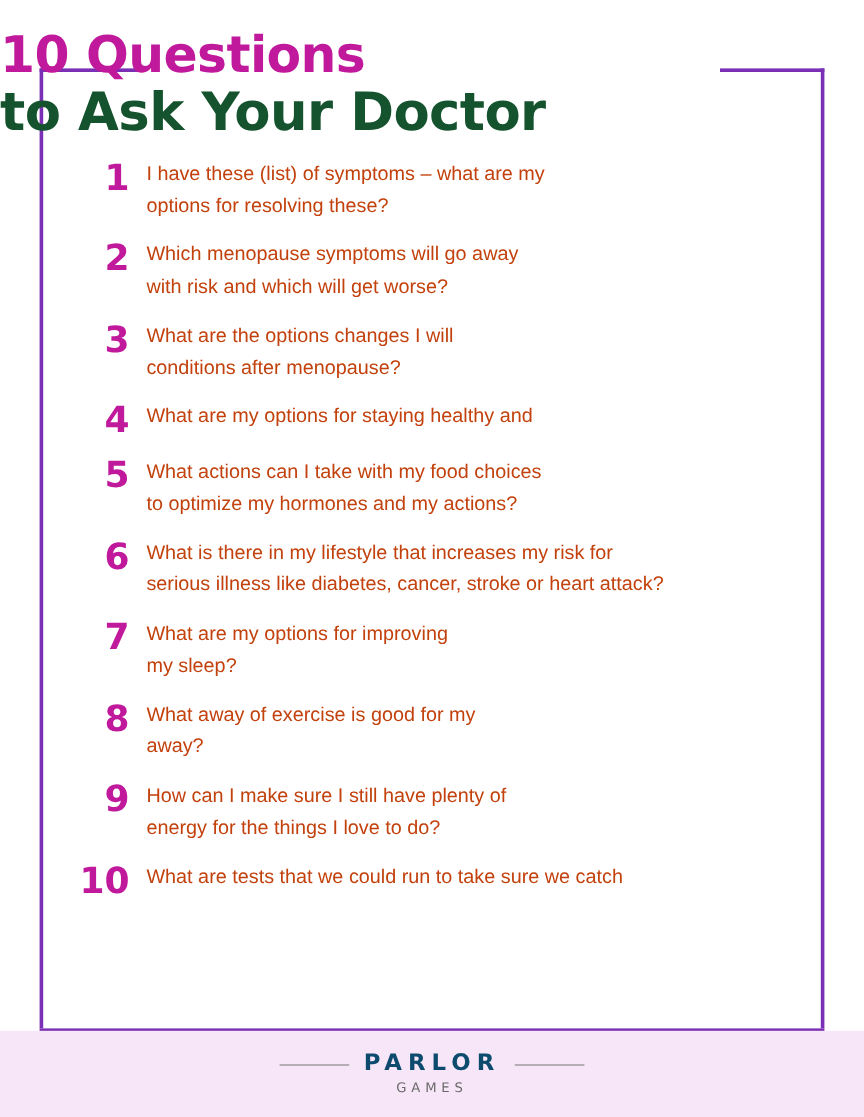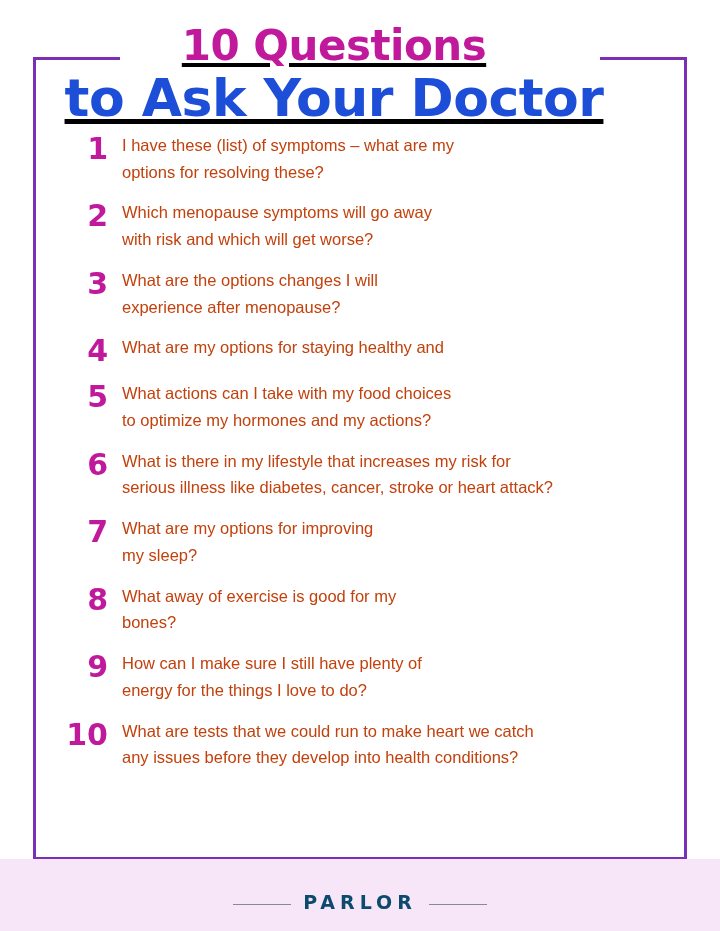--- a/index.html
+++ b/index.html
@@ -54,37 +54,35 @@
     top: 857px;
     right: 33px;
     height: 3px;
   }
 
   .title-block {
     position: absolute;
     top: 22px;
     left: 0;
     width: 668px;
-    text-align: center;
     z-index: 3;
     background: transparent;
-    text-decoration: underline;
   }
   .title-line-1 {
     font-size: 42px;
     font-weight: bold;
     color: #c0199b;
     letter-spacing: -0.5px;
     line-height: 1.12;
     font-family: "DejaVu Sans", sans-serif;
   }
   .title-line-2 {
-    font-size: 52px;
-    font-weight: bold;
-    color: #1d4ed8;
+    font-size: 44px;
+    font-weight: bold;
+    color: #14532d;
     letter-spacing: -0.5px;
     line-height: 1.12;
     font-family: "DejaVu Sans", sans-serif;
   }
   .title-mask {
     position: absolute;
     top: 14px;
     left: 120px;
     width: 480px;
     height: 100px;
@@ -201,21 +199,21 @@
       <div class="q-text">
         <span class="l1">Which menopause symptoms will go away</span>
         <span class="l2">with risk and which will get worse?</span>
       </div>
     </div>
 
     <div class="q-row">
       <div class="q-num">3</div>
       <div class="q-text">
         <span class="l1">What are the options changes I will</span>
-        <span class="l2">experience after menopause?</span>
+        <span class="l2">conditions after menopause?</span>
       </div>
     </div>
 
     <div class="q-row">
       <div class="q-num">4</div>
       <div class="q-text">
         <span class="l1">What are my options for staying healthy and</span>
       </div>
     </div>
 
@@ -240,43 +238,43 @@
       <div class="q-text">
         <span class="l1">What are my options for improving</span>
         <span class="l2">my sleep?</span>
       </div>
     </div>
 
     <div class="q-row">
       <div class="q-num">8</div>
       <div class="q-text">
         <span class="l1">What away of exercise is good for my</span>
-        <span class="l2">bones?</span>
+        <span class="l2">away?</span>
       </div>
     </div>
 
     <div class="q-row">
       <div class="q-num">9</div>
       <div class="q-text">
         <span class="l1">How can I make sure I still have plenty of</span>
         <span class="l2">energy for the things I love to do?</span>
       </div>
     </div>
 
     <div class="q-row">
       <div class="q-num">10</div>
       <div class="q-text">
-        <span class="l1">What are tests that we could run to make heart we catch</span>
-        <span class="l2">any issues before they develop into health conditions?</span>
+        <span class="l1">What are tests that we could run to take sure we catch</span>
       </div>
     </div>
 
   </div>
 
   <div class="footer-band"></div>
 
   <div class="logo">
     <div>
       <span class="logo-flank"></span><span class="logo-main">PARLOR</span><span class="logo-flank"></span>
     </div>
+    <div class="logo-sub">GAMES</div>
   </div>
 
 </div>
 
 </body></html>

